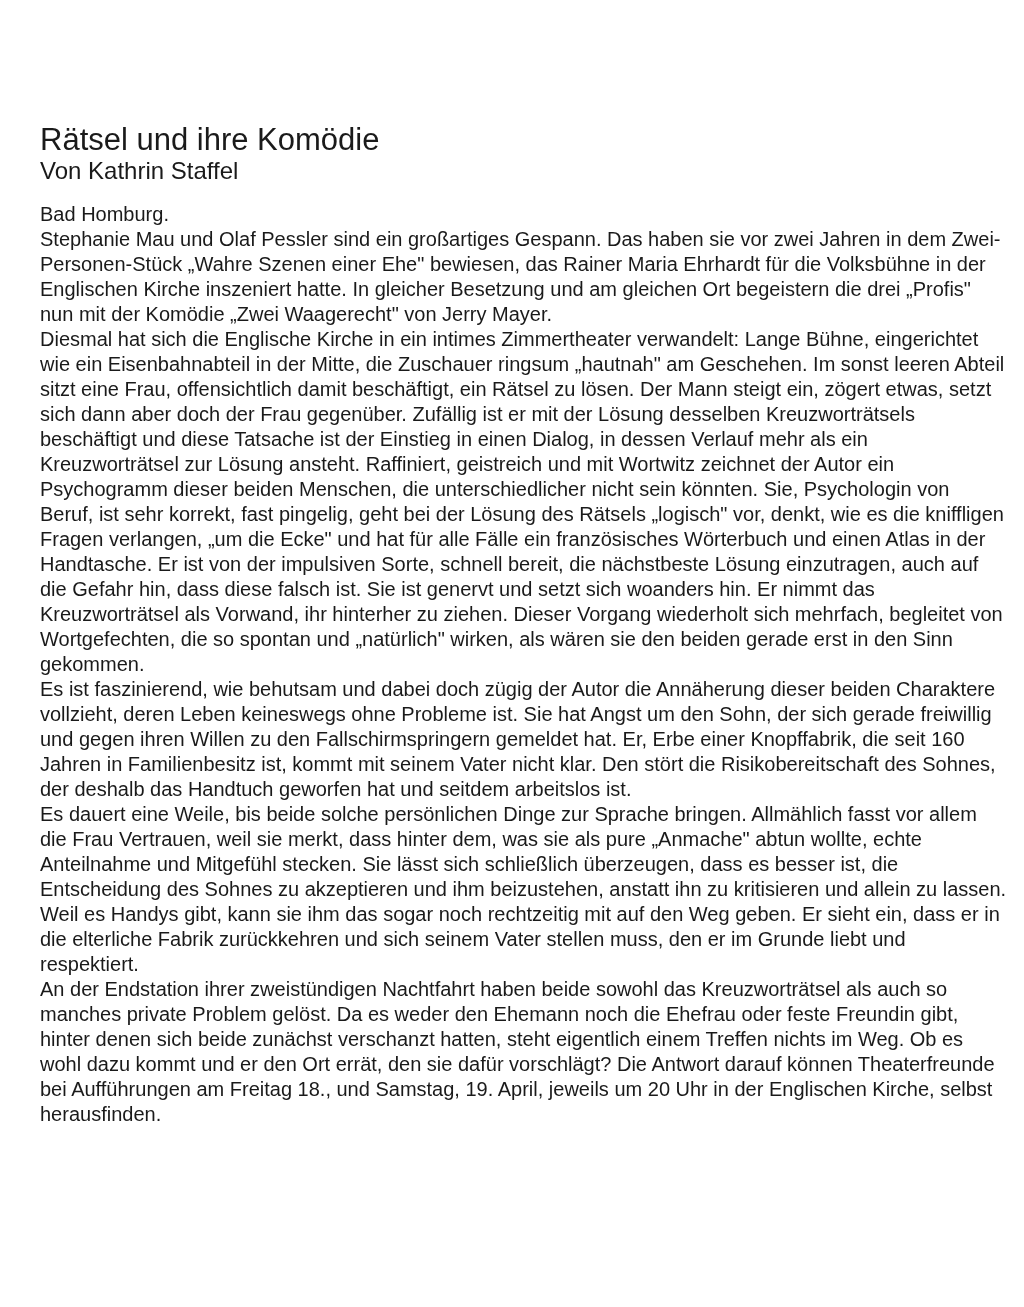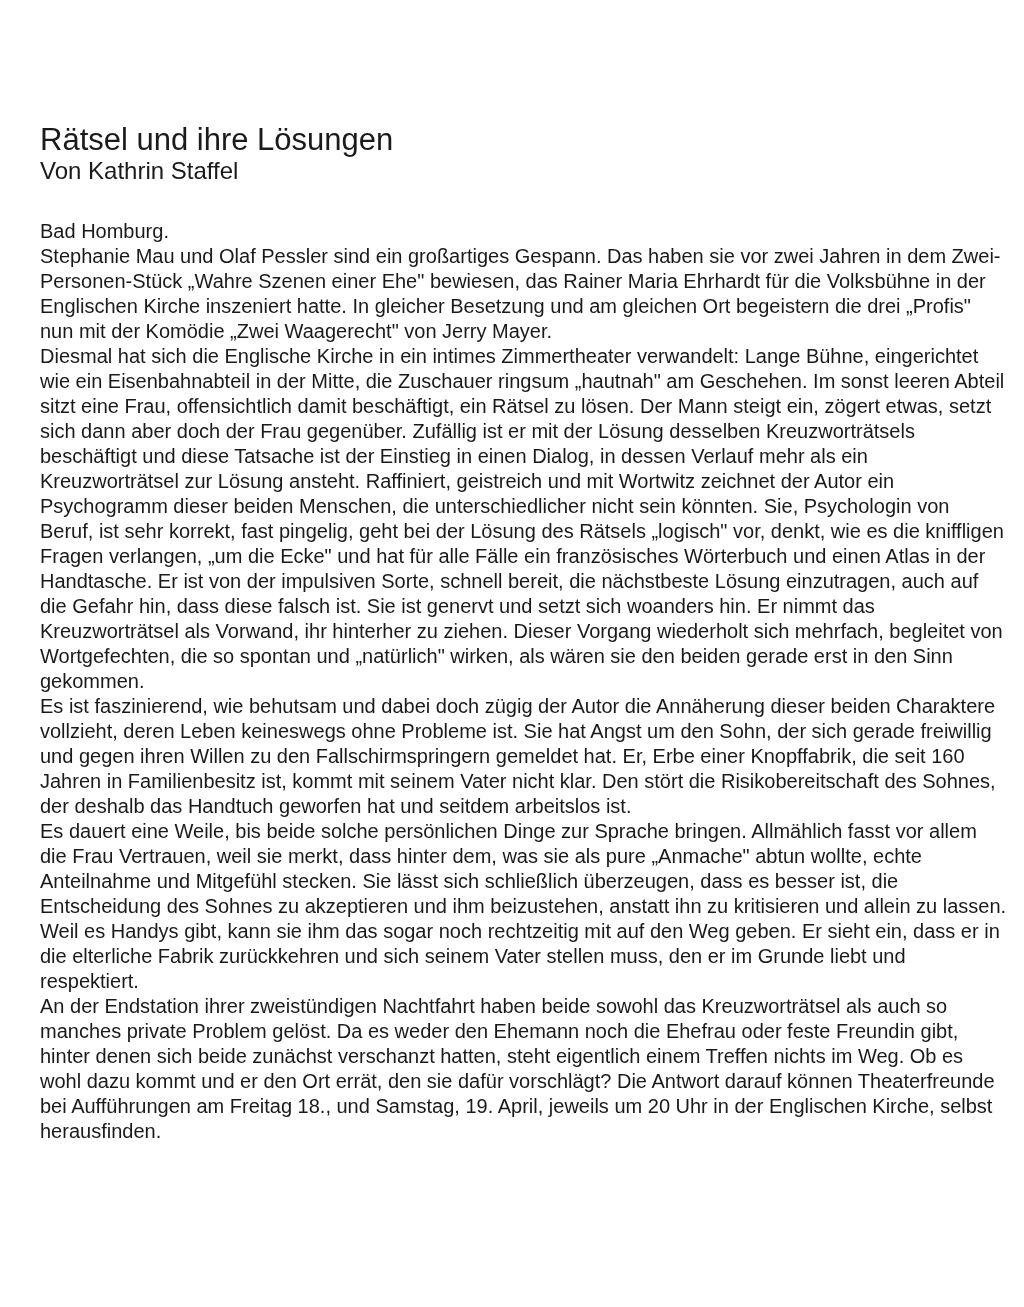--- a/index.html
+++ b/index.html
@@ -24,39 +24,39 @@
     font-weight: 400;
     line-height: 37px;
     color: #1a1a1a;
   }
   .byline {
     font-size: 24px;
     line-height: 25px;
     color: #1a1a1a;
   }
   .article-body {
-    margin-top: 36px;
+    margin-top: 19px;
     width: 968px;
     font-size: 20px;
     line-height: 25px;
     color: #1a1a1a;
   }
   .dateline {
     margin: 0;
   }
   .para {
     margin: 0;
     padding: 0;
   }
 </style>
 </head>
 <body>
 
 <div class="page">
-  <h1 class="title">Rätsel und ihre Lösungen</h1>
+  <h1 class="title">Rätsel und ihre Komödie</h1>
   <div class="byline">Von Kathrin Staffel</div>
 
   <div class="article-body">
     <p class="para dateline">Bad Homburg.</p>
     <p class="para">Stephanie Mau und Olaf Pessler sind ein großartiges Gespann. Das haben sie vor zwei Jahren in dem Zwei-Personen-Stück „Wahre Szenen einer Ehe" bewiesen, das Rainer Maria Ehrhardt für die Volksbühne in der Englischen Kirche inszeniert hatte. In gleicher Besetzung und am gleichen Ort begeistern die drei „Profis" nun mit der Komödie „Zwei Waagerecht" von Jerry Mayer.</p>
     <p class="para">Diesmal hat sich die Englische Kirche in ein intimes Zimmertheater verwandelt: Lange Bühne, eingerichtet wie ein Eisenbahnabteil in der Mitte, die Zuschauer ringsum „hautnah" am Geschehen. Im sonst leeren Abteil sitzt eine Frau, offensichtlich damit beschäftigt, ein Rätsel zu lösen. Der Mann steigt ein, zögert etwas, setzt sich dann aber doch der Frau gegenüber. Zufällig ist er mit der Lösung desselben Kreuzworträtsels beschäftigt und diese Tatsache ist der Einstieg in einen Dialog, in dessen Verlauf mehr als ein Kreuzworträtsel zur Lösung ansteht. Raffiniert, geistreich und mit Wortwitz zeichnet der Autor ein Psychogramm dieser beiden Menschen, die unterschiedlicher nicht sein könnten. Sie, Psychologin von Beruf, ist sehr korrekt, fast pingelig, geht bei der Lösung des Rätsels „logisch" vor, denkt, wie es die kniffligen Fragen verlangen, „um die Ecke" und hat für alle Fälle ein französisches Wörterbuch und einen Atlas in der Handtasche. Er ist von der impulsiven Sorte, schnell bereit, die nächstbeste Lösung einzutragen, auch auf die Gefahr hin, dass diese falsch ist. Sie ist genervt und setzt sich woanders hin. Er nimmt das Kreuzworträtsel als Vorwand, ihr hinterher zu ziehen. Dieser Vorgang wiederholt sich mehrfach, begleitet von Wortgefechten, die so spontan und „natürlich" wirken, als wären sie den beiden gerade erst in den Sinn gekommen.</p>
     <p class="para">Es ist faszinierend, wie behutsam und dabei doch zügig der Autor die Annäherung dieser beiden Charaktere vollzieht, deren Leben keineswegs ohne Probleme ist. Sie hat Angst um den Sohn, der sich gerade freiwillig und gegen ihren Willen zu den Fallschirmspringern gemeldet hat. Er, Erbe einer Knopffabrik, die seit 160 Jahren in Familienbesitz ist, kommt mit seinem Vater nicht klar. Den stört die Risikobereitschaft des Sohnes, der deshalb das Handtuch geworfen hat und seitdem arbeitslos ist.</p>
     <p class="para">Es dauert eine Weile, bis beide solche persönlichen Dinge zur Sprache bringen. Allmählich fasst vor allem die Frau Vertrauen, weil sie merkt, dass hinter dem, was sie als pure „Anmache" abtun wollte, echte Anteilnahme und Mitgefühl stecken. Sie lässt sich schließlich überzeugen, dass es besser ist, die Entscheidung des Sohnes zu akzeptieren und ihm beizustehen, anstatt ihn zu kritisieren und allein zu lassen. Weil es Handys gibt, kann sie ihm das sogar noch rechtzeitig mit auf den Weg geben. Er sieht ein, dass er in die elterliche Fabrik zurückkehren und sich seinem Vater stellen muss, den er im Grunde liebt und respektiert.</p>
     <p class="para">An der Endstation ihrer zweistündigen Nachtfahrt haben beide sowohl das Kreuzworträtsel als auch so manches private Problem gelöst. Da es weder den Ehemann noch die Ehefrau oder feste Freundin gibt, hinter denen sich beide zunächst verschanzt hatten, steht eigentlich einem Treffen nichts im Weg. Ob es wohl dazu kommt und er den Ort errät, den sie dafür vorschlägt? Die Antwort darauf können Theaterfreunde bei Aufführungen am Freitag 18., und Samstag, 19. April, jeweils um 20 Uhr in der Englischen Kirche, selbst herausfinden.</p>
   </div>

